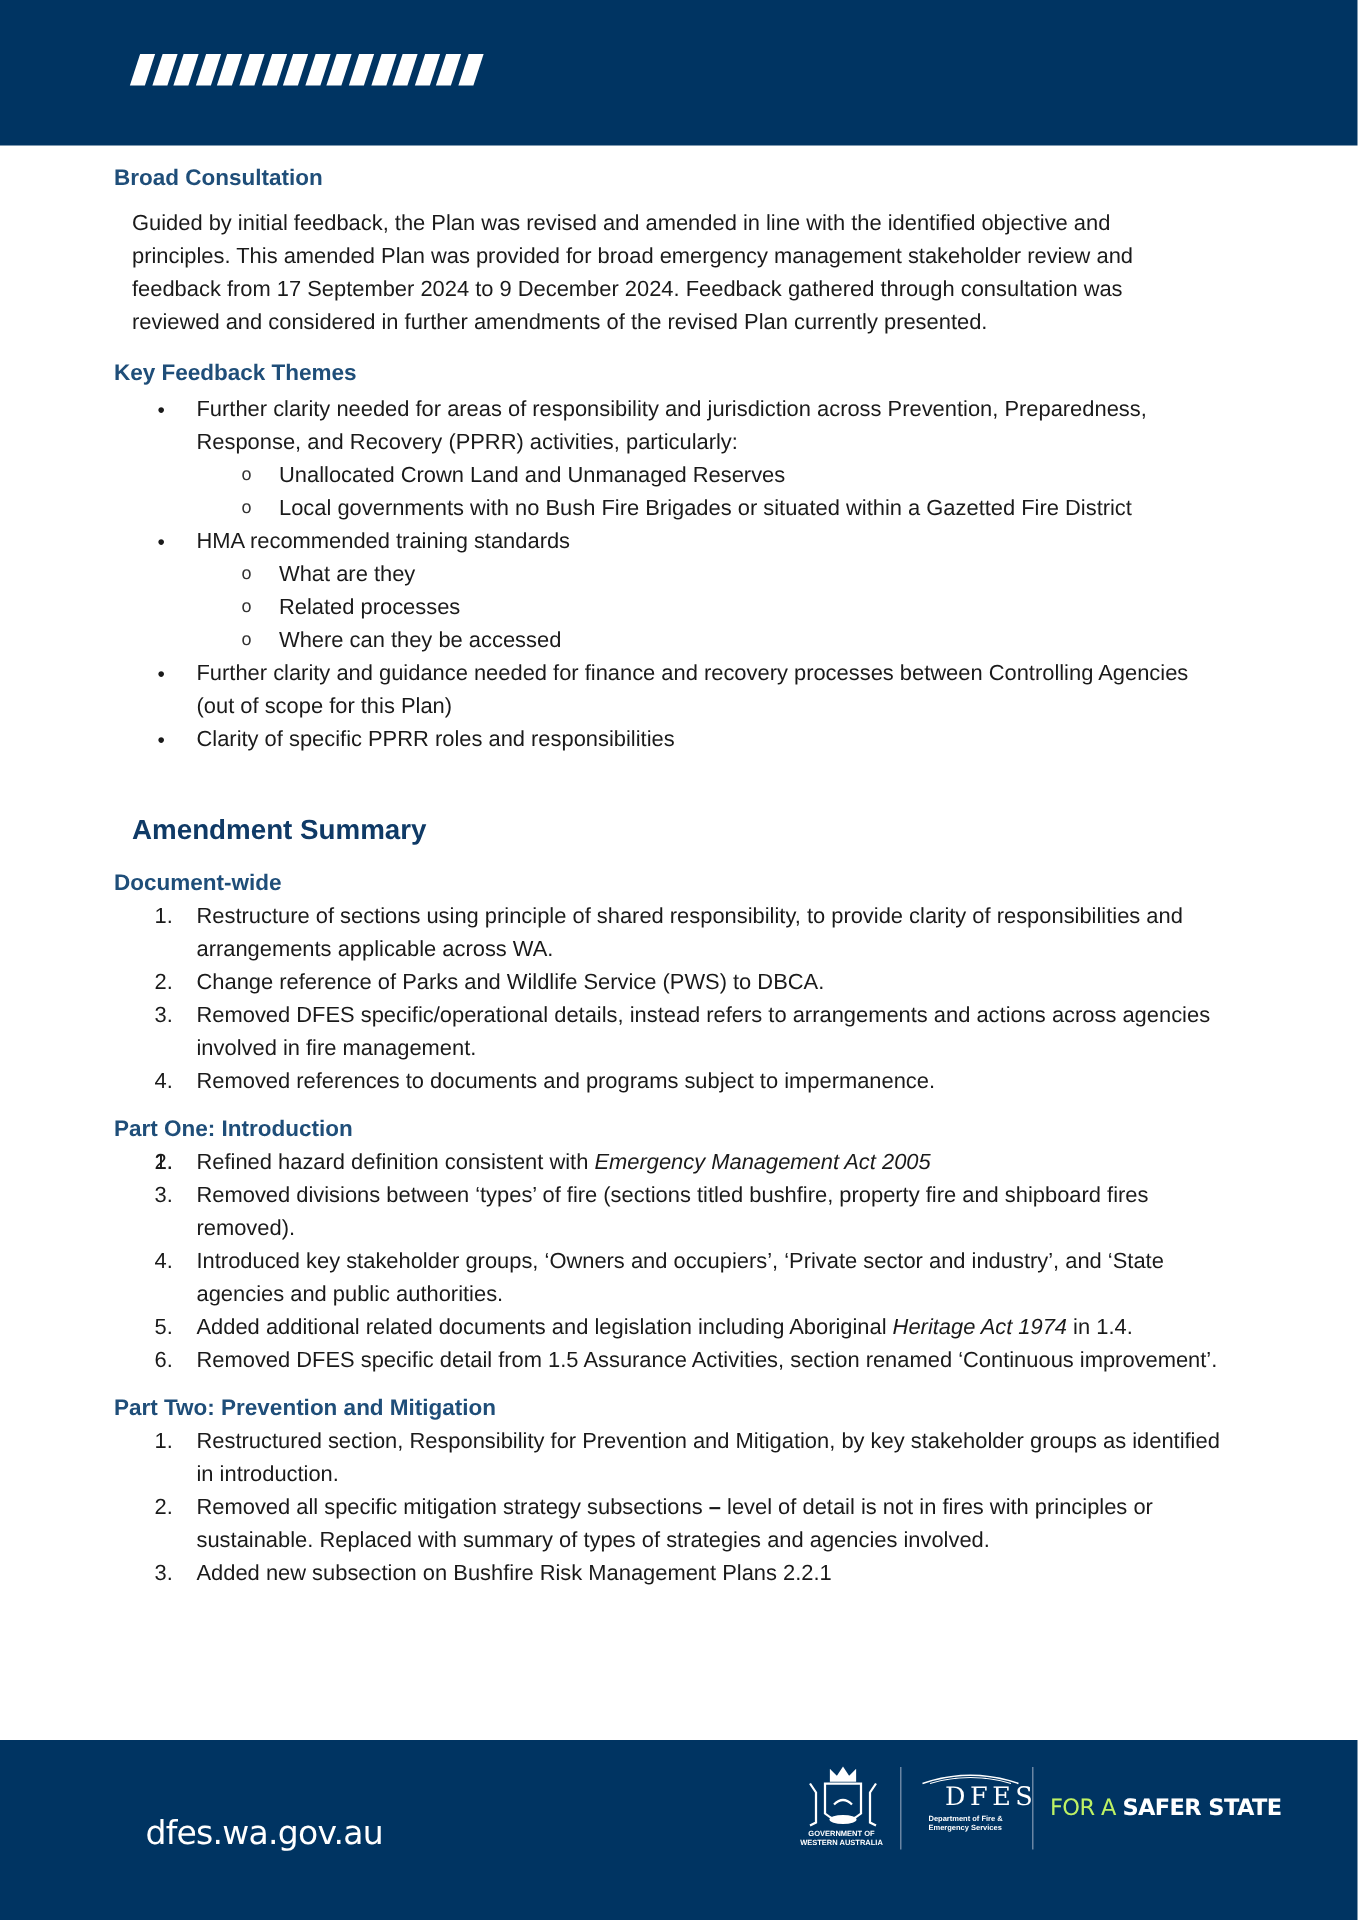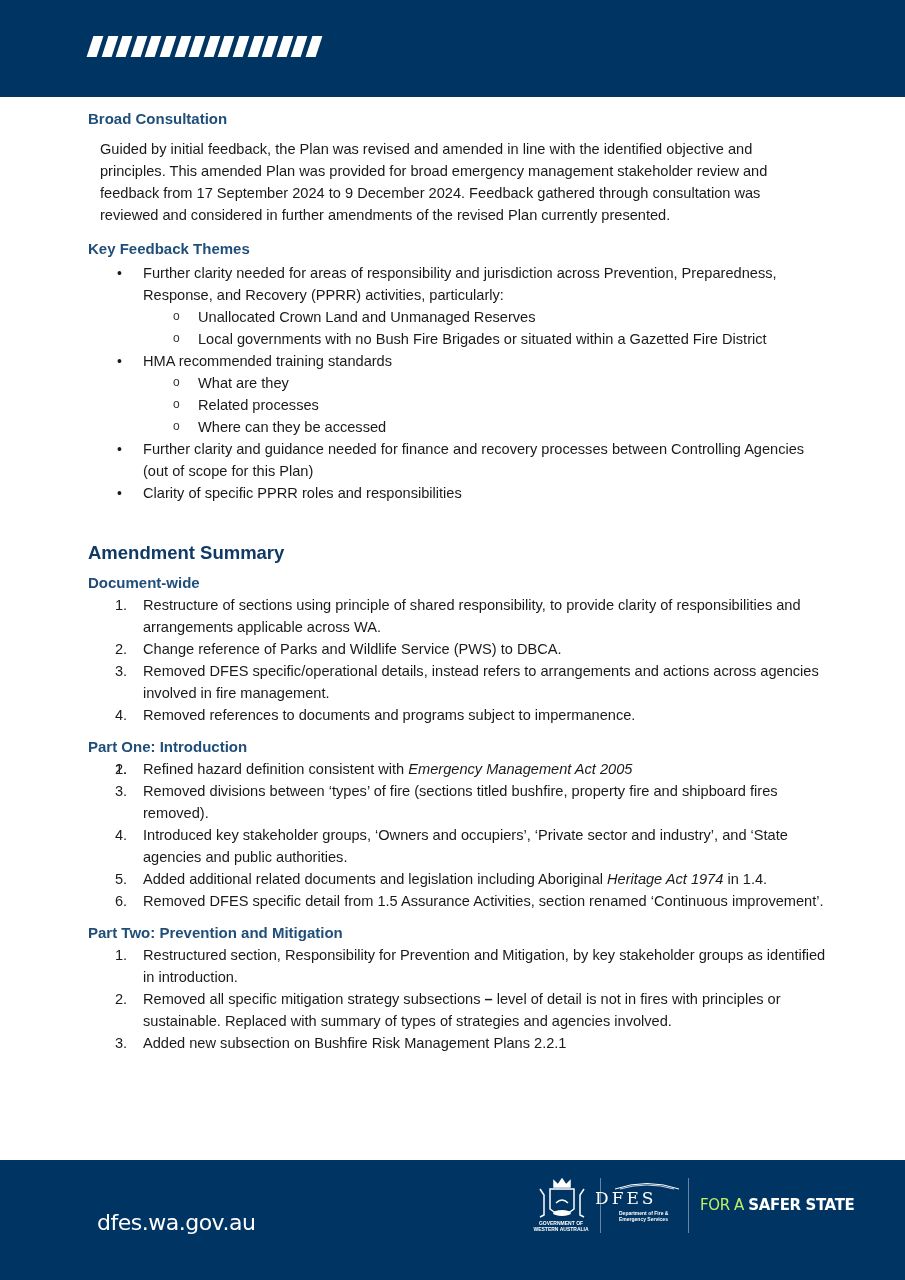--- a/index.html
+++ b/index.html
@@ -13,28 +13,28 @@
     }
     .stripes {
       position: absolute; left: 90px; top: 36px; height: 21px;
       display: flex; gap: 2px;
     }
     .stripes span {
       display: block; width: 10px; height: 21px; background: #ffffff;
       transform: skewX(-18deg); margin-right: 2.6px;
     }
     .content {
-      position: absolute; left: 88px; top: 108px; width: 740px;
+      position: absolute; left: 76px; top: 108px; width: 740px;
       font-size: 14.6px; line-height: 22px;
     }
     .h3 {
       color: #1f4e79; font-size: 15px; line-height: 22px; margin: 0;
     }
     .h2 {
-      color: #0f3a66; font-size: 18.5px; font-weight: bold; line-height: 26px; margin: 0;
+      color: #0f3a66; font-size: 18.5px; font-weight: bold; line-height: 26px; margin: 12px;
     }
     p { margin: 12px; }
     ul, ol { margin: 0; padding: 0; list-style: none; }
     .bullet { position: relative; padding-left: 55px; }
     .bullet::before {
       content: "\2022"; position: absolute; left: 29px; top: 0; font-size: 14px;
     }
     .sub { position: relative; padding-left: 110px; }
     .sub::before {
       content: "o"; position: absolute; left: 85px; top: -1px; font-size: 12px; color: #333;
@@ -46,21 +46,21 @@
       position: absolute; left: 0; top: 1160px; width: 905px; height: 120px;
       background: #003462;
     }
     .footer-url {
       position: absolute; left: 97px; top: 50px; color: #ffffff;
       font-size: 22px; font-family: "DejaVu Sans", sans-serif; letter-spacing: -0.5px;
     }
     .crest { position: absolute; left: 530px; top: 15px; width: 64px; height: 60px; }
     .crest-text { position: absolute; left: 528px; top: 60px; width: 66px; color: #fff; font-size: 5px; line-height: 6px; text-align: center; font-weight: bold; }
     .divider-v { position: absolute; top: 18px; width: 1px; height: 55px; background: #6a85a3; }
-    .dfes-logo { position: absolute; left: 595px; top: 28px; color: #fff; font-family: "DejaVu Serif", serif; font-size: 17px; letter-spacing: 3px; }
+    .dfes-logo { position: absolute; left: 630px; top: 28px; color: #fff; font-family: "DejaVu Serif", serif; font-size: 17px; letter-spacing: 3px; }
     .dfes-arc { position: absolute; left: 612px; top: 20px; }
     .dfes-sub { position: absolute; left: 619px; top: 50px; color: #fff; font-size: 5px; line-height: 6px; font-weight: bold; }
     .tagline {
       position: absolute; left: 700px; top: 36px; color: #ffffff; font-size: 15px;
       font-family: "DejaVu Sans", sans-serif; letter-spacing: -0.4px;
     }
     .tagline .light { font-weight: normal; color: #bef264; }
     .tagline .bold { font-weight: bold; }
   </style>
 </head>

